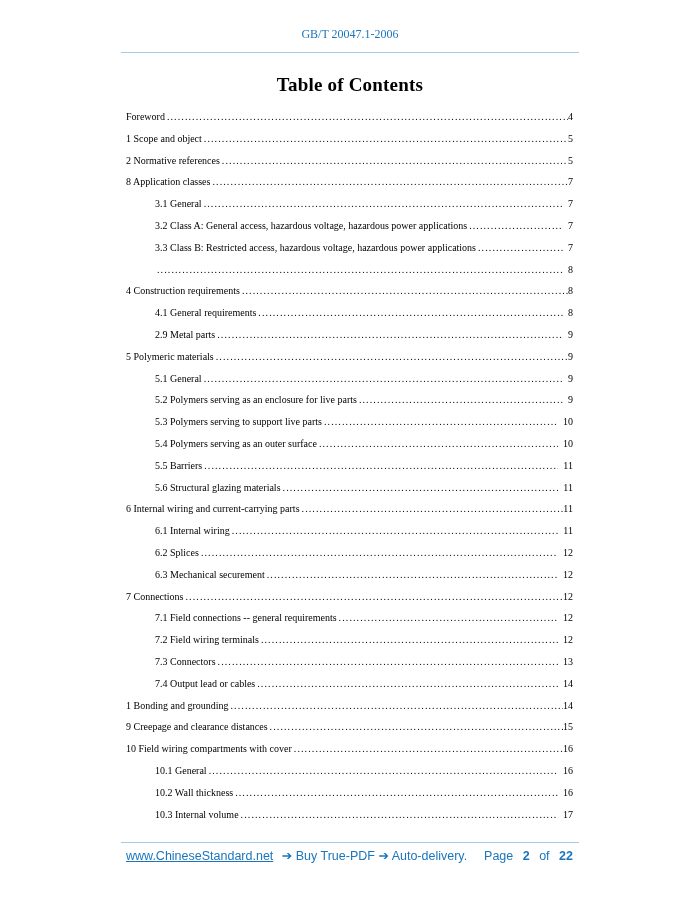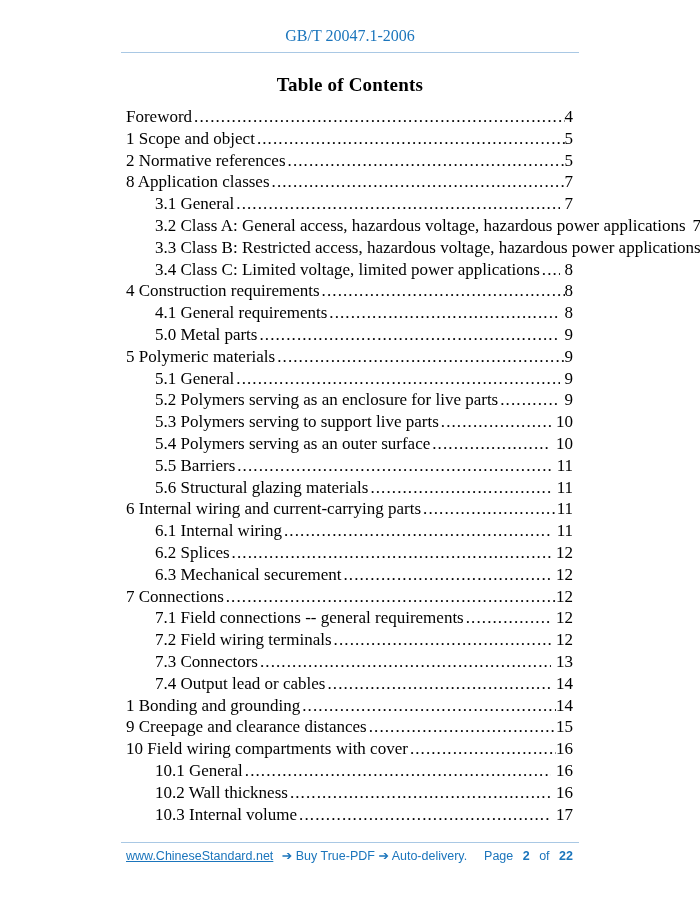--- a/index.html
+++ b/index.html
@@ -9,21 +9,21 @@
     height: 906px;
     background: #ffffff;
     font-family: "Liberation Serif", serif;
     color: #000000;
     overflow: hidden;
   }
   .doc-header {
     position: absolute;
     top: 27px; left: 0; right: 0;
     text-align: center;
-    font-size: 16px;
+    font-size: 12px;
     color: #1B75BC;
   }
   .rule {
     position: absolute;
     left: 121px; right: 121px;
     border-top: 1.4px solid #A9C8E4;
   }
   .rule-top { top: 52px; }
   .rule-bottom { top: 842px; }
   .doc-title {
@@ -36,21 +36,21 @@
   }
   .toc {
     position: absolute;
     top: 106px;
     left: 126px;
     width: 447px;
   }
   .toc-row {
     display: flex;
     line-height: 21.8px;
-    font-size: 17px;
+    font-size: 10px;
   }
   .toc-row.lvl2 { padding-left: 29px; }
   .toc-label { white-space: nowrap; }
   .toc-dots {
     flex: 1 1 auto;
     overflow: hidden;
     white-space: nowrap;
     margin-left: 2px;
     min-width: 0;
   }
@@ -121,36 +121,35 @@
         <span class="toc-label">3.2 Class A: General access, hazardous voltage, hazardous power applications</span>
         <span class="toc-dots"></span>
         <span class="toc-page">7</span>
       </div>
       <div class="toc-row lvl2">
         <span class="toc-label">3.3 Class B: Restricted access, hazardous voltage, hazardous power applications</span>
         <span class="toc-dots"></span>
         <span class="toc-page">7</span>
       </div>
       <div class="toc-row lvl2">
-        <span class="toc-label">3.4 Class C: Limited voltage, limited power applications</span>
         <span class="toc-dots"></span>
         <span class="toc-page">8</span>
       </div>
       <div class="toc-row">
         <span class="toc-label">4 Construction requirements</span>
         <span class="toc-dots"></span>
         <span class="toc-page">8</span>
       </div>
       <div class="toc-row lvl2">
         <span class="toc-label">4.1 General requirements</span>
         <span class="toc-dots"></span>
         <span class="toc-page">8</span>
       </div>
       <div class="toc-row lvl2">
-        <span class="toc-label">5.0 Metal parts</span>
+        <span class="toc-label">2.9 Metal parts</span>
         <span class="toc-dots"></span>
         <span class="toc-page">9</span>
       </div>
       <div class="toc-row">
         <span class="toc-label">5 Polymeric materials</span>
         <span class="toc-dots"></span>
         <span class="toc-page">9</span>
       </div>
       <div class="toc-row lvl2">
         <span class="toc-label">5.1 General</span>

